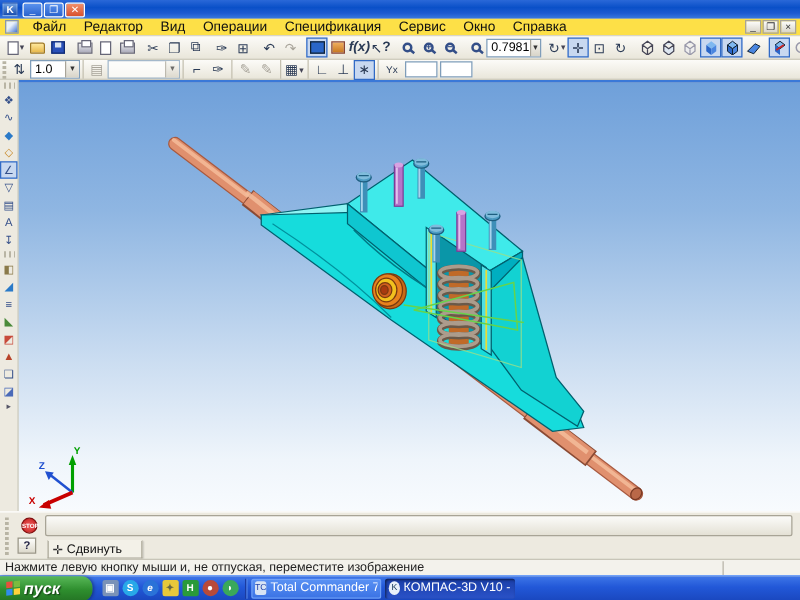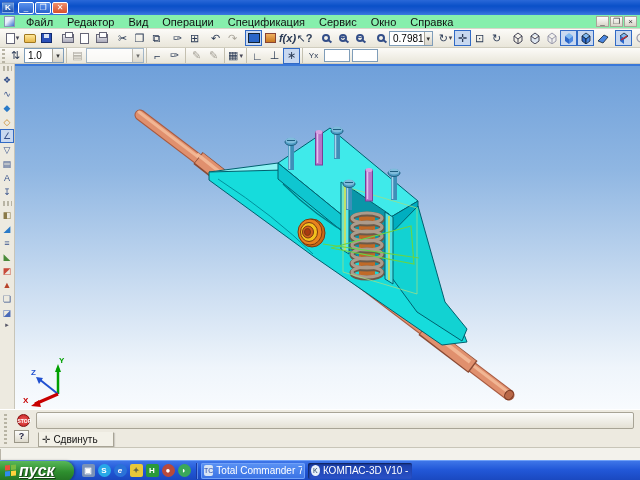--- a/index.html
+++ b/index.html
@@ -16,21 +16,21 @@
     border:1px solid #fff3; color:#fff; font-size:8px; font-weight:bold;
     display:flex; align-items:center; justify-content:center; margin-right:3px; }
   .title-text { font-weight:bold; font-size:10px; text-shadow:1px 1px 1px #00287088; flex:1;
     white-space:nowrap; overflow:hidden; }
   .winbtn { width:16px; height:12px; margin-left:1px; border:1px solid #fff;
     border-radius:2px; color:#fff; font-size:8px; line-height:10px; text-align:center;
     background:linear-gradient(#5A92EE,#2A62CC); }
   .winbtn.close { background:linear-gradient(#F0906C,#D8502C); }
 
   
-  .menubar { left:0; top:15px; width:640px; height:14px; background:#86efac;
+  .menubar { left:0; top:15px; width:640px; height:14px; background:#fde047;
     border-bottom:1px solid #D8D5C8; display:flex; align-items:center; padding-left:2px; }
   .child-ico { width:11px; height:11px; margin:0 4px 0 2px;
     background:linear-gradient(135deg,#E8F0FA 40%,#3A6ED0); border:1px solid #8898B0; }
   .menu-item { padding:0 7px; height:14px; line-height:14px; color:#111; font-size:11px; }
   .childbtns { margin-left:auto; display:flex; padding-right:3px; }
   .childbtn { width:13px; height:11px; margin-left:1px; border:1px solid #A8A498;
     background:linear-gradient(#FDFDFB,#D8D4C8); font-size:8px; line-height:9px;
     text-align:center; color:#333; }
 
   
@@ -116,21 +116,21 @@
   .taskbar { left:0; top:460px; width:640px; height:20px;
     background:linear-gradient(#3E76E8,#2258D8 45%,#1A48C0); border-top:1px solid #6FA0F8;
     display:flex; align-items:center; }
   .startbtn { height:20px; width:74px; border-radius:0 9px 9px 0;
     background:linear-gradient(#58B858,#2E8E2E 55%,#247424);
     display:flex; align-items:center; padding-left:5px; box-shadow:1px 0 3px #0006; }
   .flag { width:11px; height:11px; display:grid; grid-template-columns:5px 5px; gap:1px;
     transform:skewY(-6deg); margin-right:3px; }
   .flag i { height:5px; }
   .f1{background:#E8503C;} .f2{background:#7CBB3F;} .f3{background:#2F8CEF;} .f4{background:#FFD23C;}
-  .start-label { color:#fff; font-weight:bold; font-style:italic; font-size:16px; text-shadow:1px 1px 1px #0008;text-decoration:underline; }
+  .start-label { color:#fff; font-weight:bold; font-style:italic; font-size:13px; text-shadow:1px 1px 1px #0008; }
   .ql { display:flex; align-items:center; margin-left:6px; }
   .qlicon { width:13px; height:13px; margin:0 1.5px; border-radius:2px; font-size:8px; font-weight:bold;
     display:flex; align-items:center; justify-content:center; color:#fff; }
   .tsep { width:1px; height:16px; background:#1A3AA0; box-shadow:1px 0 0 #5A8AE8; margin:0 4px; }
   .taskbtn { height:16px; width:104px; margin-right:3px; border-radius:2px;
     background:linear-gradient(#5A92F4,#3A72E4); box-shadow:inset 0 0 0 1px #6FA0F8;
     display:flex; align-items:center; padding:0 3px; color:#fff; font-size:10px; }
   .taskbtn.active { background:linear-gradient(#1A3EA8,#2A52C8); box-shadow:inset 1px 1px 2px #0008; }
   .taskbtn .tico { width:11px; height:11px; margin-right:3px; border-radius:2px; font-size:7px;
     display:flex; align-items:center; justify-content:center; }
@@ -561,20 +561,21 @@
   </div>
   <div class="abs helpbtn">?</div>
   <div class="abs propstrip"></div>
   <div class="abs proptab">
     <span class="move-ico">✛</span>
     <span>Сдвинуть</span>
   </div>
 </div>
 
 <div class="abs statusbar">
+  <div class="status-msg">Нажмите левую кнопку мыши и, не отпуская, переместите изображение</div>
   <div class="status-cell"></div>
 </div>
 
 <div class="abs taskbar">
   <div class="startbtn">
     <div class="flag">
         <i class="f1"></i>
         <i class="f2"></i>
         <i class="f3"></i>
         <i class="f4"></i>

